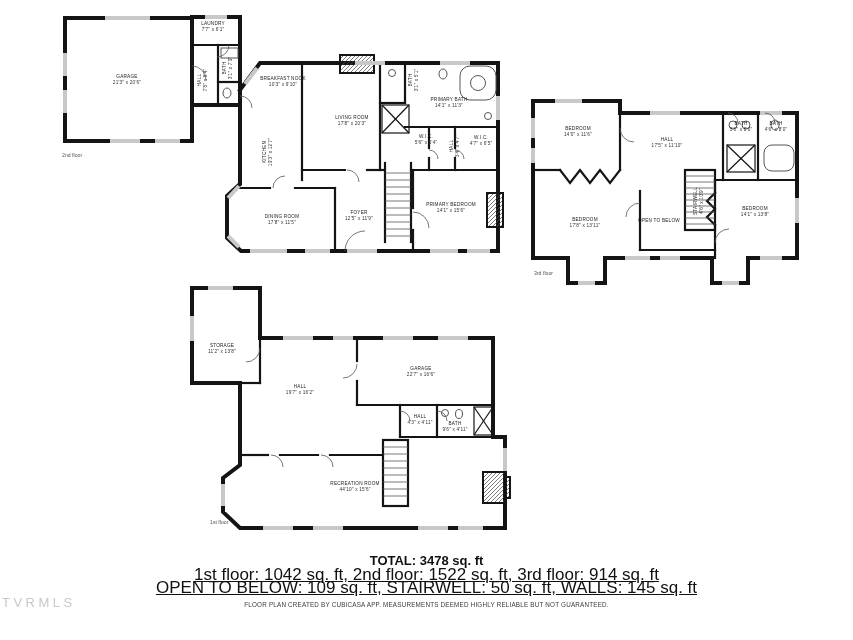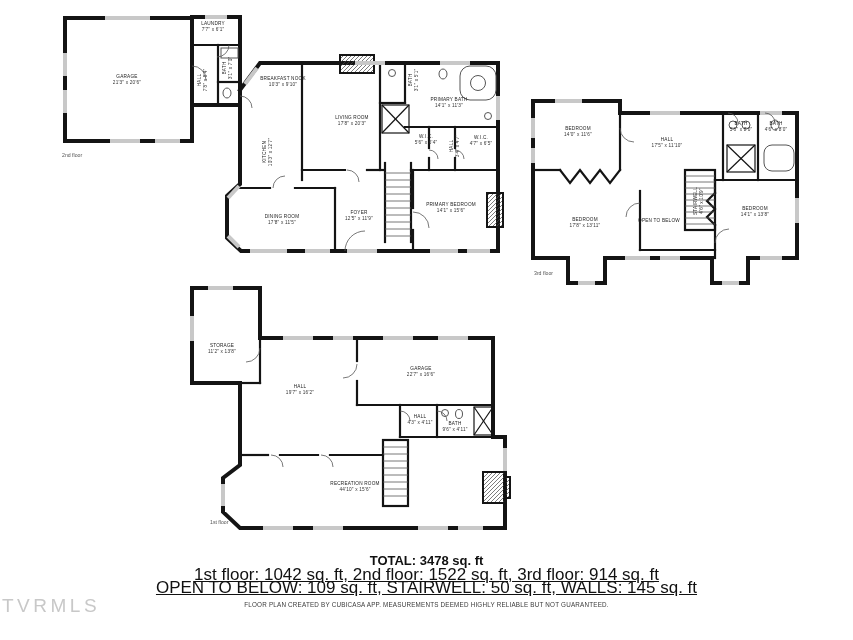--- a/index.html
+++ b/index.html
@@ -14,21 +14,21 @@
   .room-label .rn{font-weight:400;}
   .room-label .rd{color:#333;}
   .floor-caption{position:absolute;font-size:5.2px;color:#555;}
   #cap-2nd{left:62px;top:152px;}
   #cap-3rd{left:534px;top:270px;}
   #cap-1st{left:210px;top:519px;}
   #summary{position:absolute;left:0;right:0;top:553px;text-align:center;color:#111;}
   #summary .total{font-size:13px;font-weight:bold;line-height:15px;}
   #summary .l{font-size:17px;line-height:13.2px;text-decoration:underline;}
   #summary .disc{font-size:6.3px;color:#3a3a3a;margin-top:7px;letter-spacing:.2px;}
-  #watermark{position:absolute;left:2px;top:595px;font-size:19px;color:#c8c8c8;
+  #watermark{position:absolute;left:2px;top:595px;font-size:13px;color:#c8c8c8;
              letter-spacing:3.5px;}
 </style>
 </head>
 <body>
 
 <div id="canvas">
 
   <svg class="plan" style="left:55px;top:8px" width="450" height="245" viewBox="0 0 450 245">
     <defs>
       <pattern id="h2" patternUnits="userSpaceOnUse" width="4" height="4">

